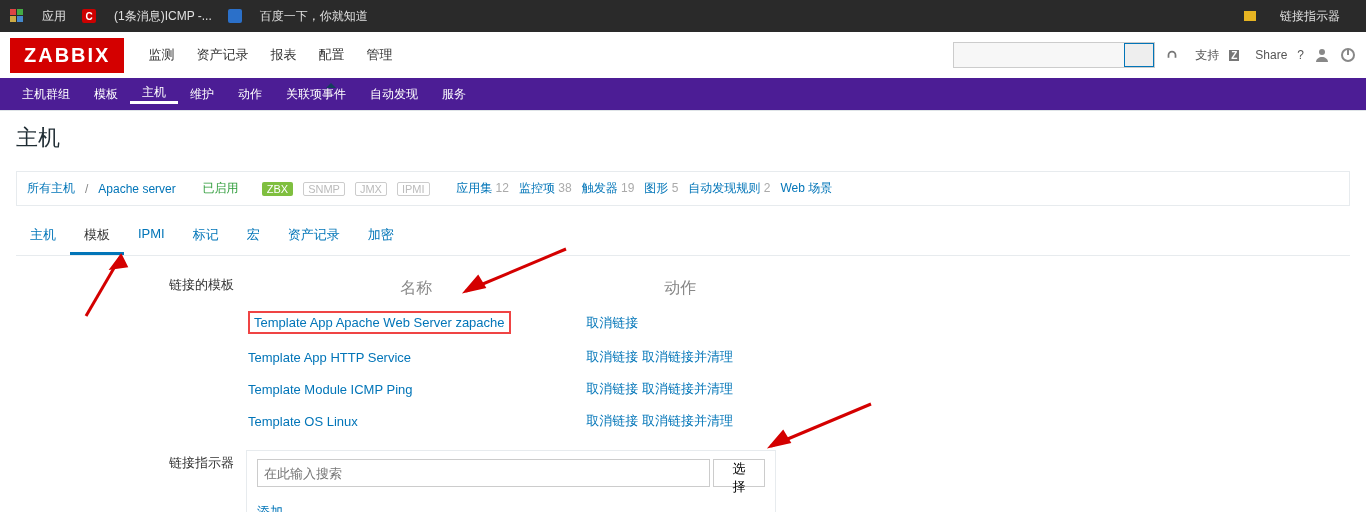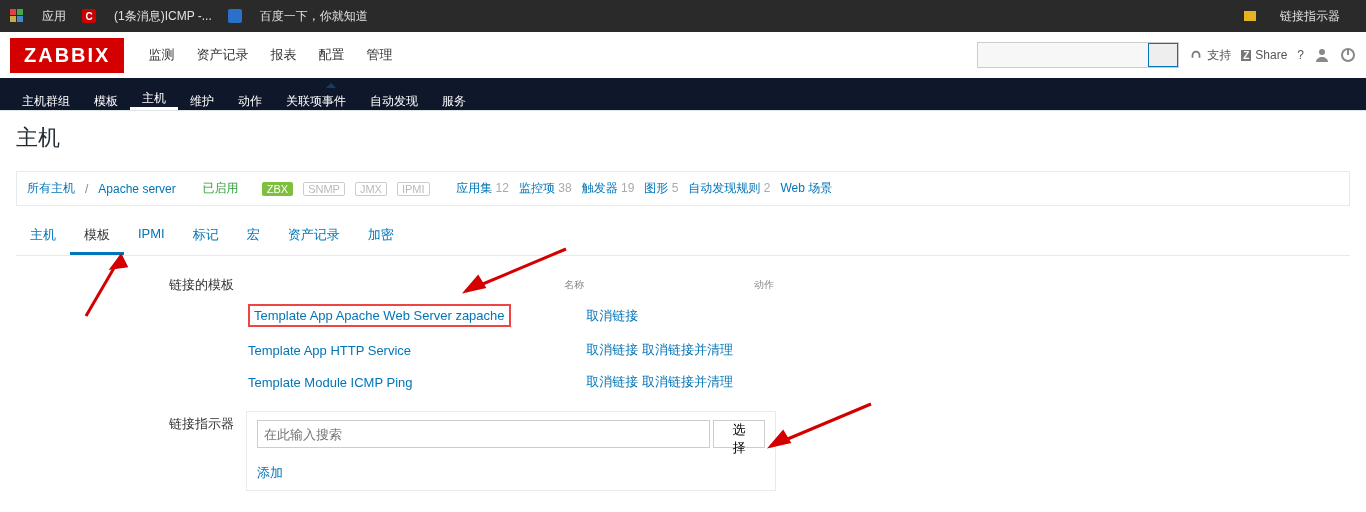--- a/index.html
+++ b/index.html
@@ -13,41 +13,41 @@
 .top-frame { background: #fff; border-bottom: 1px solid #dfe4e7; }
 .top-row { display: flex; align-items: center; height: 46px; padding: 0 10px; }
 .logo { background: #d40000; color: #fff; font-weight: bold; font-size: 20px; letter-spacing: 2px; padding: 6px 14px; margin-right: 14px; }
 .top-menu { display: flex; gap: 2px; }
 .top-menu a { color: #333; text-decoration: none; padding: 12px 10px; position: relative; }
 .top-menu a.active::after { content: ""; position: absolute; top: 44px; left: 50%; transform: translateX(-50%); border: 5px solid transparent; border-bottom-color: #153d5c; }
 .top-right { margin-left: auto; display: flex; align-items: center; gap: 10px; color: #555; }
 .search-box { display: flex; align-items: center; border: 1px solid #ccc; background: #f7f7f7; height: 26px; }
 .search-box input { border: none; background: transparent; width: 170px; padding: 0 6px; outline: none; }
 .search-box .btn { width: 26px; height: 24px; background: #eee; display: flex; align-items: center; justify-content: center; cursor: pointer; }
-.icon-link { color: #555; cursor: pointer; display: flex; align-items: center; gap: 4px; font-size: 12px; }
-.sub-nav { background: #0f172a; color: #fff; display: flex; padding: 0 10px; height: 32px; align-items: flex-end; }
+.icon-link { color: #555; cursor: pointer; display: flex; align-items: center; gap: 16px; font-size: 12px; }
+.sub-nav { background: #4c1d95; color: #fff; display: flex; padding: 0 10px; height: 32px; align-items: center; }
 .sub-nav a { color: #fff; text-decoration: none; padding: 0 12px; display: flex; align-items: center; font-size: 12px; }
 .sub-nav a.active { border-bottom: 3px solid #fff; }
 .page { padding: 12px 16px; }
 .page-title { font-size: 22px; font-weight: normal; margin-bottom: 18px; }
 .host-bar { border: 1px solid #e7ebee; background: #fff; padding: 8px 10px; display: flex; align-items: center; gap: 10px; flex-wrap: wrap; font-size: 12px; }
 .host-bar a { color: #0275b8; text-decoration: none; }
 .host-bar .sep { color: #888; }
 .host-bar .status-enabled { color: #2e9c3a; }
 .tag-zbx { background: #7fbf3f; color: #fff; padding: 1px 5px; font-size: 11px; border-radius: 2px; }
 .tag-off { border: 1px solid #ccc; color: #bbb; padding: 0 4px; font-size: 11px; border-radius: 2px; }
 .host-bar .muted-count { color: #aaa; }
 .tabs { display: flex; gap: 0; margin-top: 12px; border-bottom: 1px solid #e7ebee; }
 .tabs a { color: #0275b8; text-decoration: none; padding: 8px 14px; }
 .tabs a.active { color: #333; border-bottom: 3px solid #0275b8; }
 .form-area { padding: 16px 0; position: relative; }
 .form-row { display: flex; margin-bottom: 12px; }
 .form-label { width: 230px; text-align: right; padding-right: 12px; padding-top: 4px; color: #333; font-size: 13px; }
 .templates-table { width: 530px; }
-.templates-table th { text-align: right; font-weight: normal; color: #888; font-size: 10px; padding: 4px 0; }
+.templates-table th { text-align: center; font-weight: normal; color: #888; font-size: 16px; padding: 4px 0; }
 .templates-table td { padding: 6px 0; font-size: 13px; }
 .templates-table td a { color: #0275b8; text-decoration: none; }
 .templates-table .col-name { width: 340px; }
 .templates-table .col-act { width: 190px; }
 .highlight-box { border: 2px solid #ef4444; padding: 2px 4px; display: inline-block; }
 .text-input { border: 1px solid #ccc; height: 28px; padding: 0 6px; width: 455px; font-size: 13px; }
 .btn-select { height: 28px; border: 1px solid #ccc; background: #fff; padding: 0 12px; cursor: pointer; margin-left: 3px; font-size: 13px; }
 .add-link { color: #0275b8; text-decoration: none; display: inline-block; margin-top: 16px; }
 .btn { height: 28px; padding: 0 14px; border: 1px solid #0275b8; background: #fff; color: #0275b8; cursor: pointer; font-size: 13px; }
 .red-arrow { position: absolute; pointer-events: none; }
@@ -202,20 +202,24 @@
             <td><a href="#">取消链接</a></td>
           </tr>
           <tr>
             <td><a href="#">Template App HTTP Service</a></td>
             <td><a href="#">取消链接</a> <a href="#">取消链接并清理</a></td>
           </tr>
           <tr>
             <td><a href="#">Template Module ICMP Ping</a></td>
             <td><a href="#">取消链接</a> <a href="#">取消链接并清理</a></td>
           </tr>
+          <tr>
+            <td><a href="#">Template OS Linux</a></td>
+            <td><a href="#">取消链接</a> <a href="#">取消链接并清理</a></td>
+          </tr>
         </tbody>
           </table>
       </div>
     </div>
 
     <div class="form-row">
       <div class="form-label">链接指示器</div>
       <div class="templates-wrap">
         <div class="link-indicator-wrap">
           <input class="text-input" type="text" placeholder="在此输入搜索" style="">

